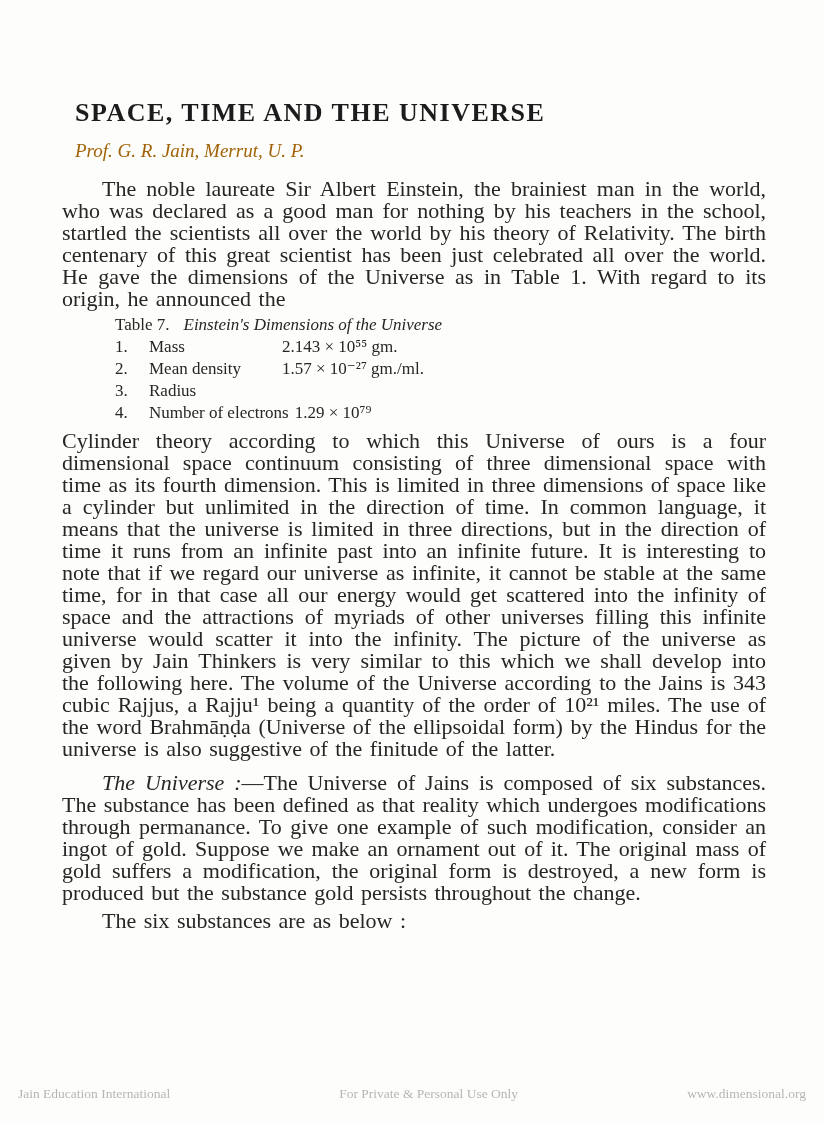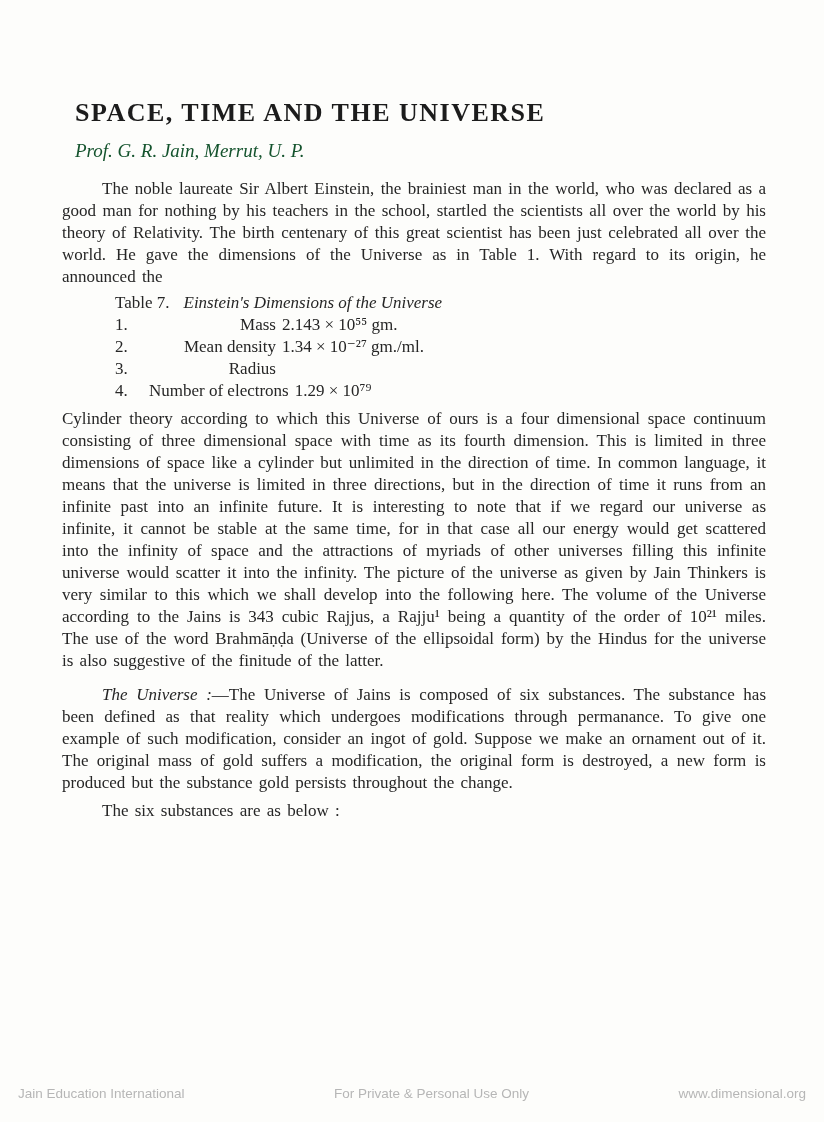--- a/index.html
+++ b/index.html
@@ -23,65 +23,65 @@
     font-size: 26px;
     font-weight: 600;
     letter-spacing: 1.5px;
     color: #1c1c1c;
     font-family: "Liberation Serif", "DejaVu Serif", serif;
   }
   .byline {
     margin: 12px 0 0 13px;
     font-style: italic;
     font-size: 19px;
-    color: #14532d;
+    color: #a16207;
   }
   .para {
     margin: 0;
-    font-size: 17px;
+    font-size: 22px;
     line-height: 22px;
     text-align: justify;
     word-spacing: 2px;
   }
   .indent { text-indent: 40px; }
   .p1 { margin-top: 16px; }
   .p2 { margin-top: 6px; }
   .p3 { margin-top: 12px; }
   .p4 { margin-top: 6px; }
   .p5 { margin-top: 3px; }
   .lead-italic { font-style: italic; }
   .table-block {
     margin: 4px 0 0 53px;
     font-size: 17px;
     line-height: 22px;
   }
   .table-caption .t-label-word { margin-right: 14px; }
   .table-caption .t-caption { font-style: italic; }
   .t-row { display: flex; }
   .t-num { flex: 0 0 34px; }
-  .t-label { min-width: 127px; padding-right: 6px; white-space: nowrap; text-align: right; }
+  .t-label { min-width: 127px; padding-right: 6px; white-space: nowrap; }
   .t-value { white-space: nowrap; }
   .t-cont { margin-left: 34px; }
   .page-number {
     margin-top: 10px;
     width: 100%;
     text-align: center;
     transform: translateX(-52px);
     font-size: 17px;
     letter-spacing: 1px;
   }
   .footer {
     position: absolute;
     left: 18px;
     right: 18px;
     top: 1086px;
     display: flex;
     justify-content: space-between;
     align-items: baseline;
-    font-family: Liberation Sans, sans-serif;
+    font-family: Liberation Serif, serif;
     font-size: 13.5px;
     color: #b6b6b6;
   }
 </style>
 </head>
 <body>
 
 <div class="page">
   <div class="content">
 
@@ -96,21 +96,21 @@
         <span class="t-label-word">Table 7.</span><span class="t-caption">Einstein's Dimensions of the Universe</span>
       </div>
       <div class="t-row">
         <span class="t-num">1.</span>
         <span class="t-label">Mass</span>
         <span class="t-value">2.143 × 10⁵⁵ gm.</span>
       </div>
       <div class="t-row">
         <span class="t-num">2.</span>
         <span class="t-label">Mean density</span>
-        <span class="t-value">1.34 × 10⁻²⁷ gm./ml.</span>
+        <span class="t-value">1.57 × 10⁻²⁷ gm./ml.</span>
       </div>
       <div class="t-row">
         <span class="t-num">3.</span>
         <span class="t-label">Radius</span>
       </div>
       <div class="t-row">
         <span class="t-num">4.</span>
         <span class="t-label">Number of electrons</span>
         <span class="t-value">1.29 × 10⁷⁹</span>
       </div>

